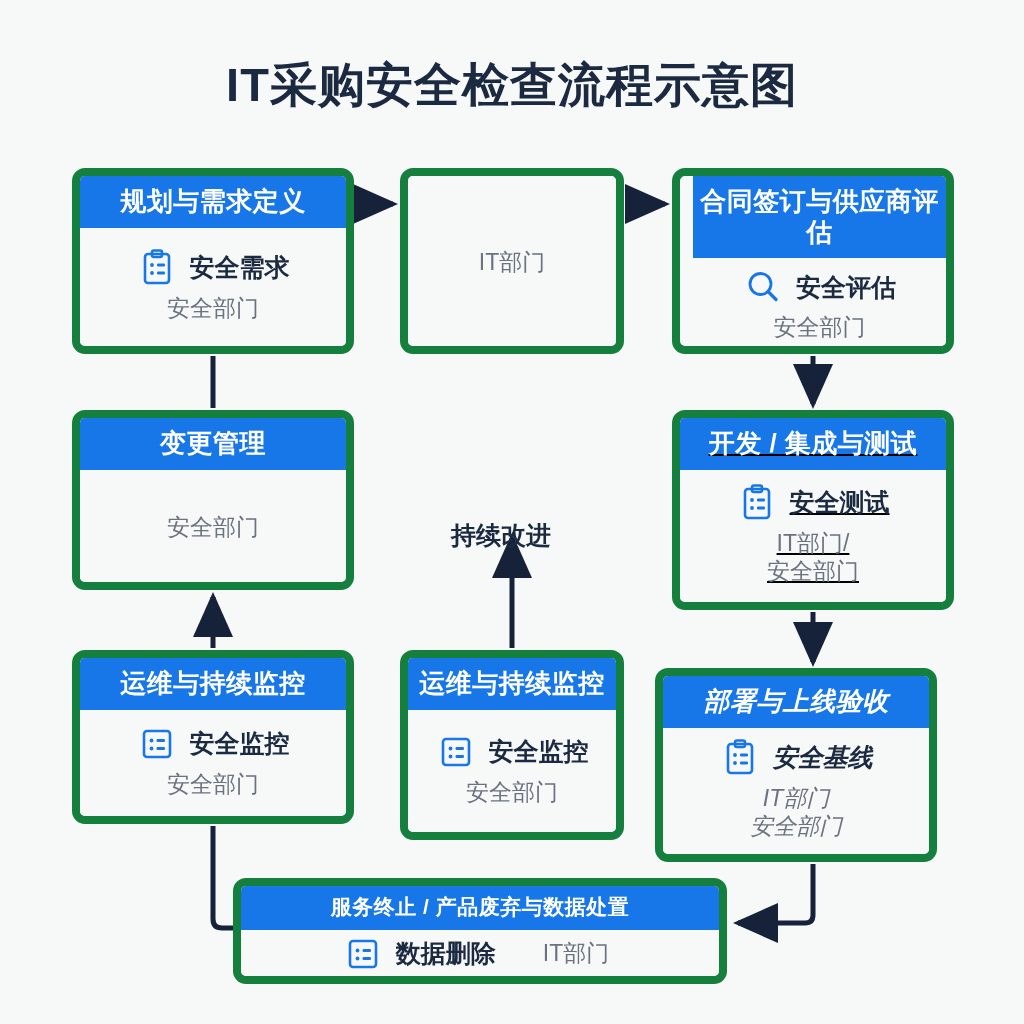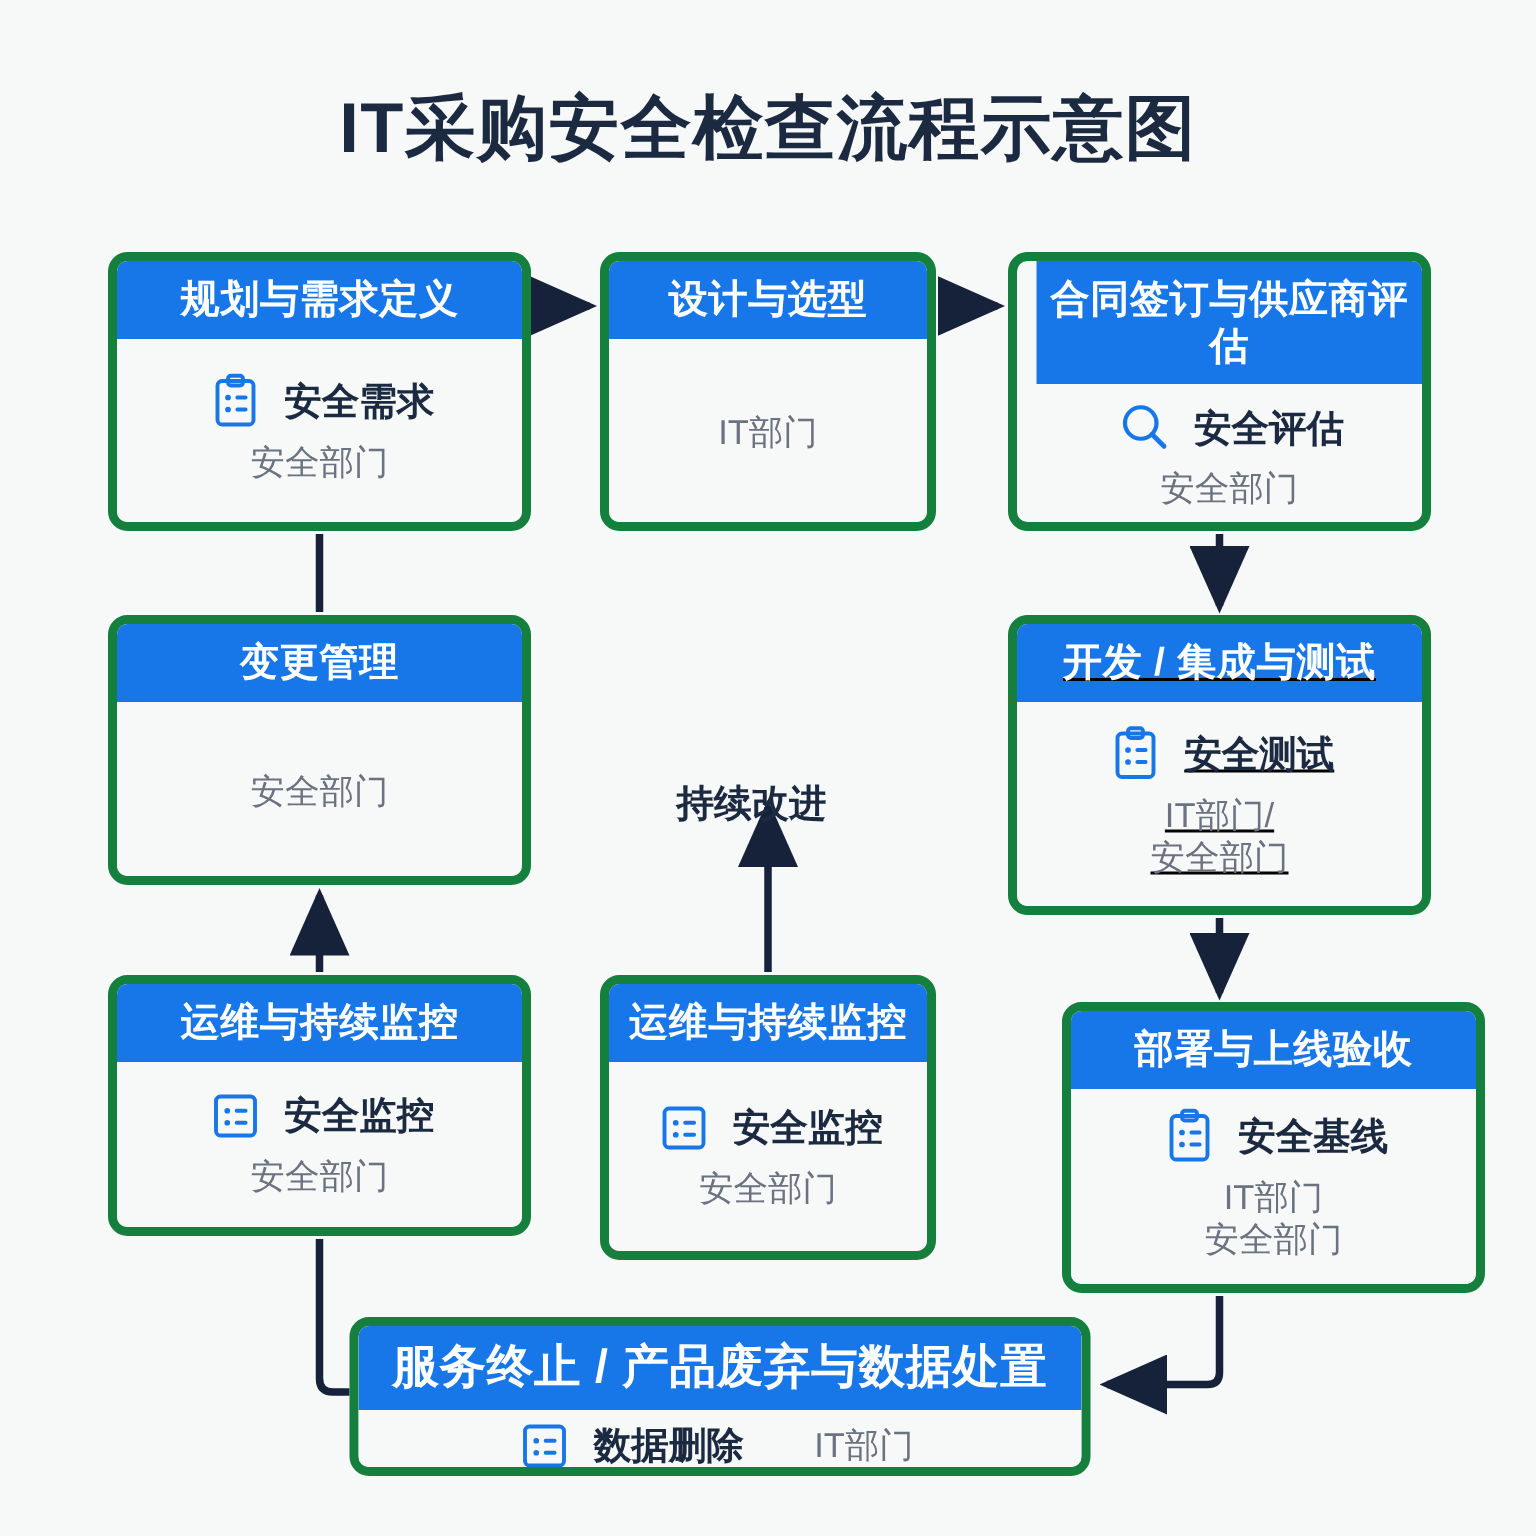--- a/index.html
+++ b/index.html
@@ -35,21 +35,21 @@
     text-align: center;
     font-size: 47px;
     font-weight: bold;
     color: #1B2A41;
     letter-spacing: 1px;
     white-space: nowrap;
   }
 
   .node {
     position: absolute;
-    border: 6px solid #15803d;
+    border: 8px solid #15803d;
     border-radius: 13px;
     background: #F7F8F8;
     box-sizing: border-box;
     overflow: hidden;
     display: flex;
     flex-direction: column;
   }
   .node-header {
     background: #1877E8;
     color: #FFFFFF;
@@ -103,24 +103,24 @@
   }
 
   
   #node-plan      { left: 72px;  top: 168px; width: 282px; height: 186px; }
   #node-design    { left: 400px; top: 168px; width: 224px; height: 186px; }
   #node-contract  { left: 672px; top: 168px; width: 282px; height: 186px; padding-left: 13px; }
   #node-change    { left: 72px;  top: 410px; width: 282px; height: 180px; }
   #node-dev       { left: 672px; top: 410px; width: 282px; height: 200px; text-decoration: underline; }
   #node-ops-left  { left: 72px;  top: 650px; width: 282px; height: 174px; }
   #node-ops-mid   { left: 400px; top: 650px; width: 224px; height: 190px; }
-  #node-deploy    { left: 708px; top: 668px; width: 282px; height: 194px; }
+  #node-deploy    { left: 655px; top: 668px; width: 282px; height: 194px; font-style: italic; }
   #node-eol       { left: 233px; top: 878px; width: 494px; height: 106px; }
 
-  #node-eol .node-header { font-size: 31px; padding: 9px 6px 10px 6px; }
+  #node-eol .node-header { font-size: 21px; padding: 9px 6px 10px 6px; }
   #node-eol .node-body   { padding: 4px 8px 6px 0; }
 
   .flow-label {
     position: absolute;
     font-size: 25px;
     font-weight: bold;
     color: #1B2A41;
     white-space: nowrap;
   }
   #label-improve { left: 451px; top: 495px; margin-top: 24px; }
@@ -170,21 +170,20 @@
           <circle cx="15" cy="25" r="1.9" fill="#1877E8"></circle>
           <rect x="20" y="23.6" width="8" height="2.8" rx="1.2" fill="#1877E8"></rect>
         </svg>
         <span class="node-check">安全需求</span>
       </div>
       <div class="node-owner">安全部门</div>
     </div>
   </div>
 
   <div class="node" id="node-design">
-    <div class="node-header">设计与选型</div>
     <div class="node-body">
       <div class="node-owner">IT部门</div>
     </div>
   </div>
 
   <div class="node" id="node-contract">
     <div class="node-header">合同签订与供应商评估</div>
     <div class="node-body">
       <div class="node-row">
         <svg class="icon" viewBox="0 0 40 40">

